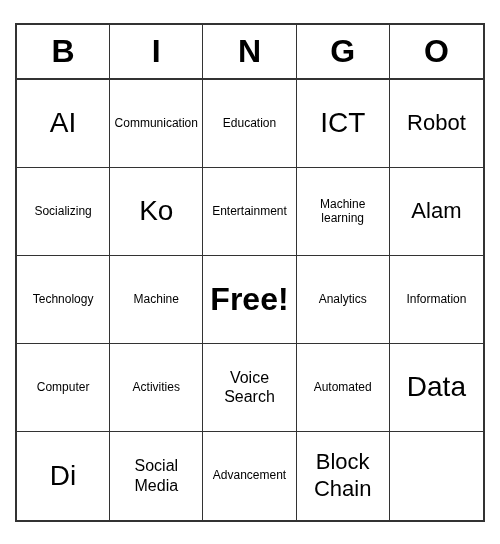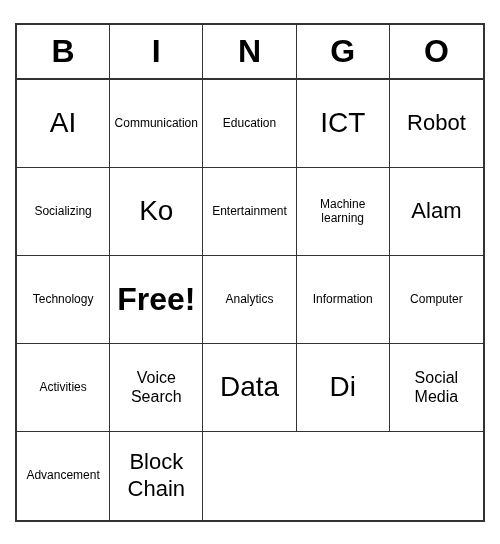--- a/index.html
+++ b/index.html
@@ -121,36 +121,42 @@
       <div class="bingo-cell">
         <span class="size-sm">Machine learning</span>
       </div>
       <div class="bingo-cell">
         <span class="size-lg">Alam</span>
       </div>
       <div class="bingo-cell">
         <span class="size-xs">Technology</span>
       </div>
       <div class="bingo-cell">
+        <span class="size-sm">Machine</span>
+      </div>
+      <div class="bingo-cell">
         <span class="free-cell">Free!</span>
       </div>
       <div class="bingo-cell">
         <span class="size-sm">Analytics</span>
       </div>
       <div class="bingo-cell">
         <span class="size-xs">Information</span>
       </div>
       <div class="bingo-cell">
         <span class="size-xs">Computer</span>
       </div>
       <div class="bingo-cell">
         <span class="size-sm">Activities</span>
       </div>
       <div class="bingo-cell">
         <span class="size-md">Voice Search</span>
+      </div>
+      <div class="bingo-cell">
+        <span class="size-xs">Automated</span>
       </div>
       <div class="bingo-cell">
         <span class="size-xl">Data</span>
       </div>
       <div class="bingo-cell">
         <span class="size-xl">Di</span>
       </div>
       <div class="bingo-cell">
         <span class="size-md">Social Media</span>
       </div>

